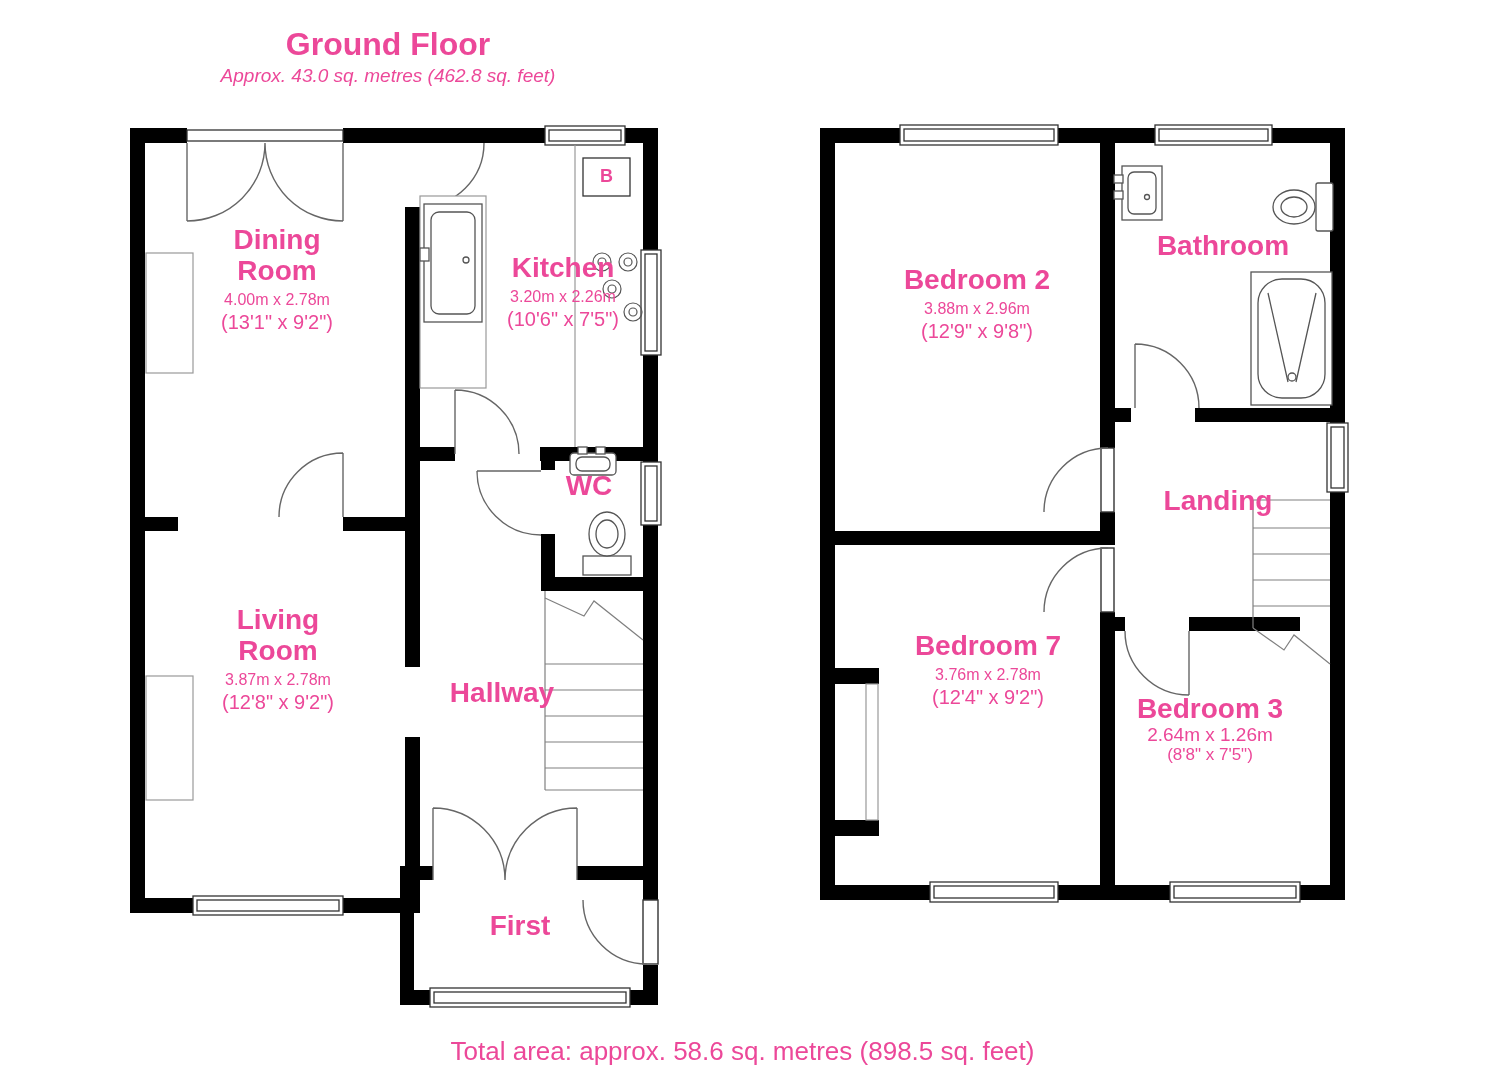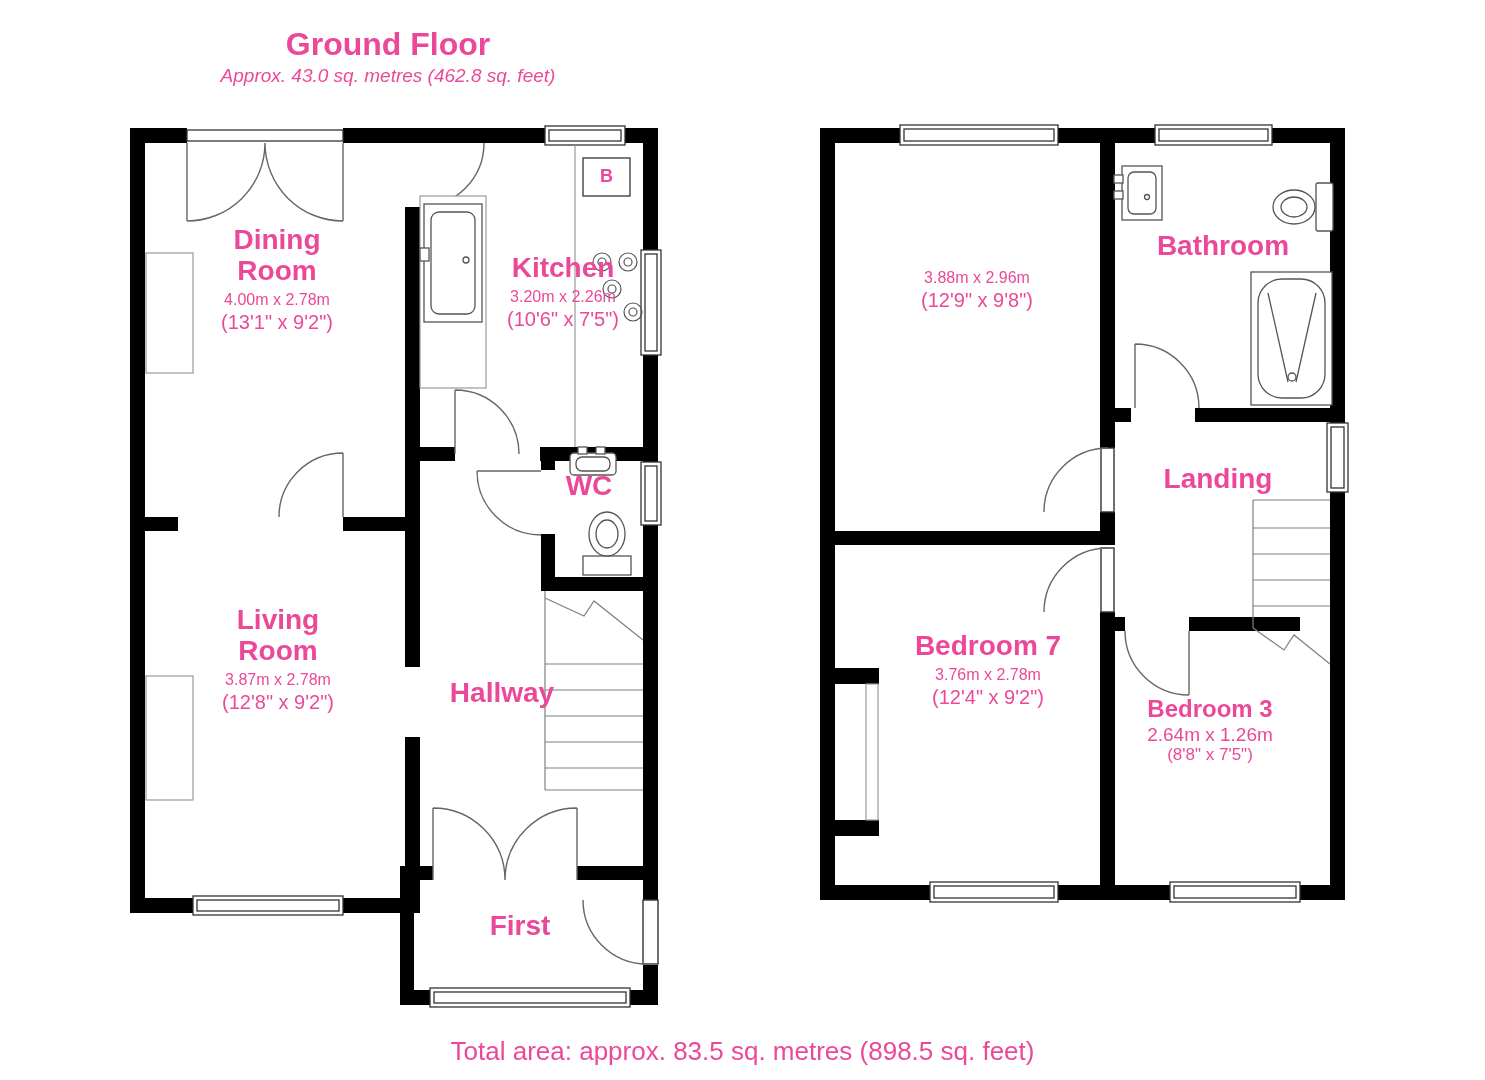--- a/index.html
+++ b/index.html
@@ -7,21 +7,21 @@
     position:relative;width:1485px;height:1080px;background:#ffffff;
     font-family:"Liberation Sans",sans-serif;color:#ec4899;overflow:hidden;padding-left:16px;
   }
   svg{position:absolute;left:0;top:0;}
   .label{position:absolute;text-align:center;}
   .floor-title{font-size:32px;font-weight:bold;line-height:36px;}
   .floor-subtitle{font-size:19px;line-height:22px;margin-top:3px;font-style:italic;}
   .room-name{font-weight:bold;font-size:28px;line-height:31px;white-space:pre-line;}
   .room-metric{font-size:16px;line-height:23px;margin-top:2px;}
   .room-imperial{font-size:20px;line-height:23px;}
-  .small .room-name{font-size:24px;line-height:26px;}
+  .small .room-name{font-size:28px;line-height:26px;}
   .small .room-metric{font-size:19px;line-height:21px;}
   .small .room-imperial{font-size:17px;line-height:20px;}
   .boiler{position:absolute;text-align:center;font-size:18px;font-weight:bold;}
   .footer{position:absolute;left:0;width:1485px;text-align:center;font-size:26px;}
 </style>
 </head>
 <body>
 
 <div class="canvas">
 
@@ -241,39 +241,40 @@
     <div class="room-name">Hallway</div>
   </div>
 
   <div class="label" style="left:430px;top:910px;width:180px;">
     <div class="room-name">First</div>
   </div>
 
   <div class="boiler" style="left:583px;top:166px;width:47px;">B</div>
 
   <div class="label" style="left:857px;top:264px;width:240px;">
+    <div class="room-name">Bedroom 2</div>
     <div class="room-metric">3.88m x 2.96m</div>
     <div class="room-imperial">(12'9" x 9'8")</div>
   </div>
 
   <div class="label" style="left:1103px;top:230px;width:240px;">
     <div class="room-name">Bathroom</div>
   </div>
 
-  <div class="label" style="left:1118px;top:463px;width:200px;">
+  <div class="label" style="left:1118px;top:485px;width:200px;">
     <div class="room-name">Landing</div>
   </div>
 
   <div class="label" style="left:868px;top:630px;width:240px;">
     <div class="room-name">Bedroom 7</div>
     <div class="room-metric">3.76m x 2.78m</div>
     <div class="room-imperial">(12'4" x 9'2")</div>
   </div>
 
   <div class="label small" style="left:1104px;top:696px;width:212px;">
     <div class="room-name">Bedroom 3</div>
     <div class="room-metric">2.64m x 1.26m</div>
     <div class="room-imperial">(8'8" x 7'5")</div>
   </div>
 
-  <div class="footer" style="top:1036px;">Total area: approx. 83.5 sq. metres (898.5 sq. feet)</div>
+  <div class="footer" style="top:1036px;">Total area: approx. 58.6 sq. metres (898.5 sq. feet)</div>
 
 </div>
 
 </body></html>

